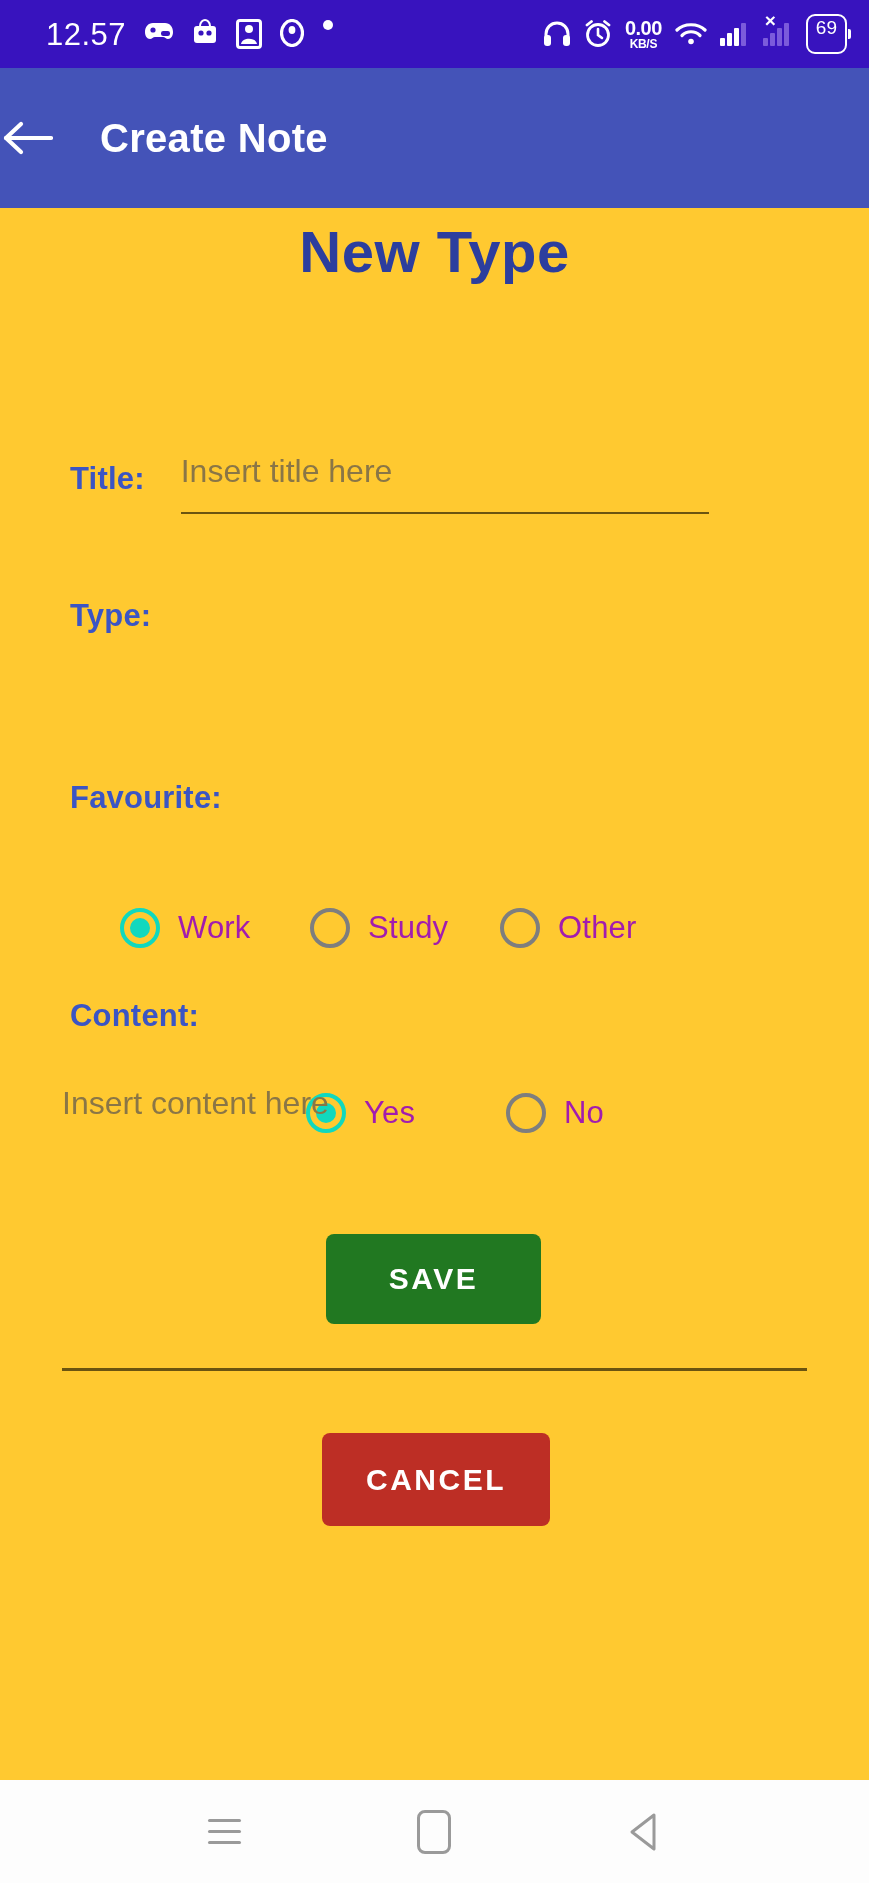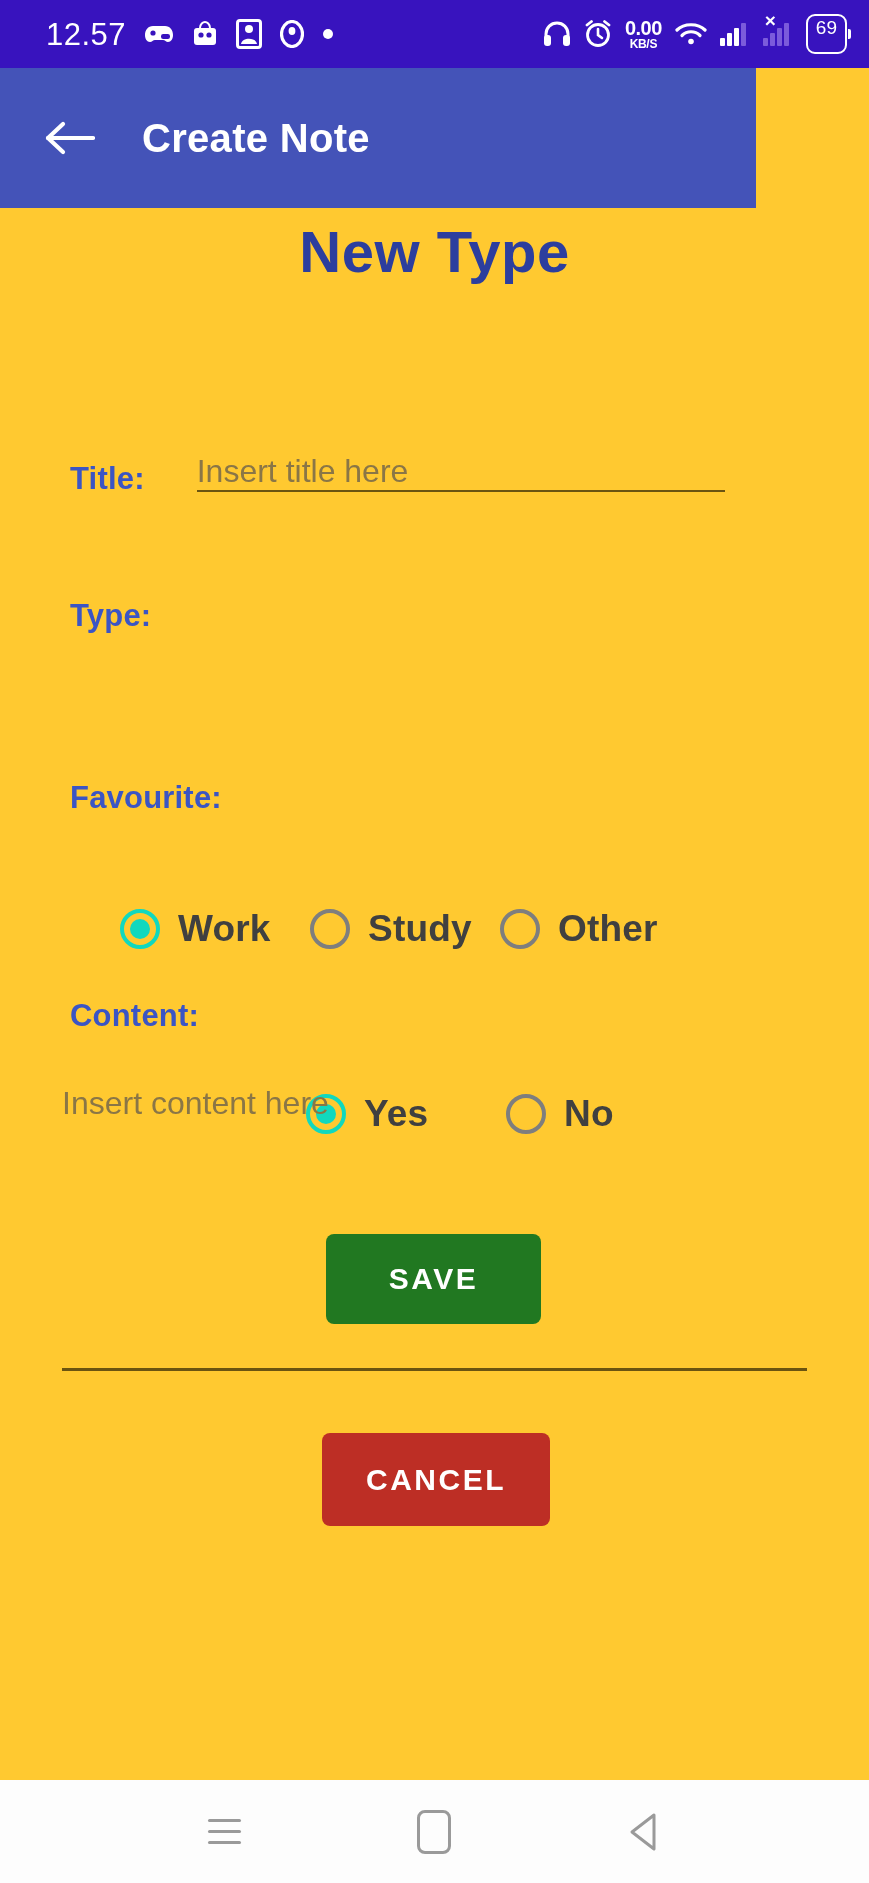--- a/index.html
+++ b/index.html
@@ -25,21 +25,21 @@
     width: 869px;
     height: 68px;
     background: #3813BE;
     display: flex;
     align-items: center;
     box-sizing: border-box;
     padding: 0 22px 0 46px;
   }
   .status-left {
     display: flex;
-    align-items: center;
+    align-items: flex-start;
     gap: 18px;
   }
   .status-clock {
     color: #ffffff;
     font-size: 31px;
     font-weight: 400;
     letter-spacing: 0.5px;
     line-height: 1;
   }
   .status-right {
@@ -90,27 +90,26 @@
     color: #ffffff;
     font-size: 19px;
     font-weight: bold;
     line-height: 1;
   }
 
   
   .app-bar {
     position: absolute;
     top: 68px; left: 0;
-    width: 756px;
+    width: 869px;
     height: 140px;
     background: #4453B8;
     display: flex;
     align-items: center;
     box-sizing: border-box;
-    padding-left: 42px;
   }
   .back-arrow {
     width: 54px;
     height: 54px;
     display: flex;
     align-items: center;
     justify-content: center;
     cursor: pointer;
   }
   .app-title {
@@ -149,24 +148,24 @@
   
   .title-row {
     position: absolute;
     top: 245px;
     left: 0; width: 869px;
     display: flex;
     align-items: flex-start;
   }
   .title-label { margin-left: 70px; padding-top: 8px; }
   .title-input-wrap {
-    margin-left: 52px;
+    margin-left: 36px;
     width: 528px;
     border-bottom: 2px solid #6B5410;
-    padding-bottom: 0;
+    padding-bottom: 22px;
   }
   .title-input {
     width: 100%;
     border: none;
     outline: none;
     background: transparent;
     font-family: "Liberation Sans", sans-serif;
     font-size: 32px;
     color: #3A3A3A;
     padding: 0;
@@ -204,25 +203,24 @@
   .radio-circle.on {
     border: 4px solid #11D8BE;
   }
   .radio-circle.on::after {
     content: "";
     width: 20px; height: 20px;
     border-radius: 50%;
     background: #11D8BE;
   }
   .radio-text {
-    font-size: 37px;
-    color: #404040;
+    font-size: 31px;
+    color: #a21caf;
     margin-left: 18px;
     letter-spacing: 0.2px;
-    font-weight: bold;
   }
 
   
   .fav-label { position: absolute; top: 572px; left: 70px; }
 
   
   .content-label { position: absolute; top: 790px; left: 70px; }
   .content-area {
     position: absolute;
     top: 875px;

